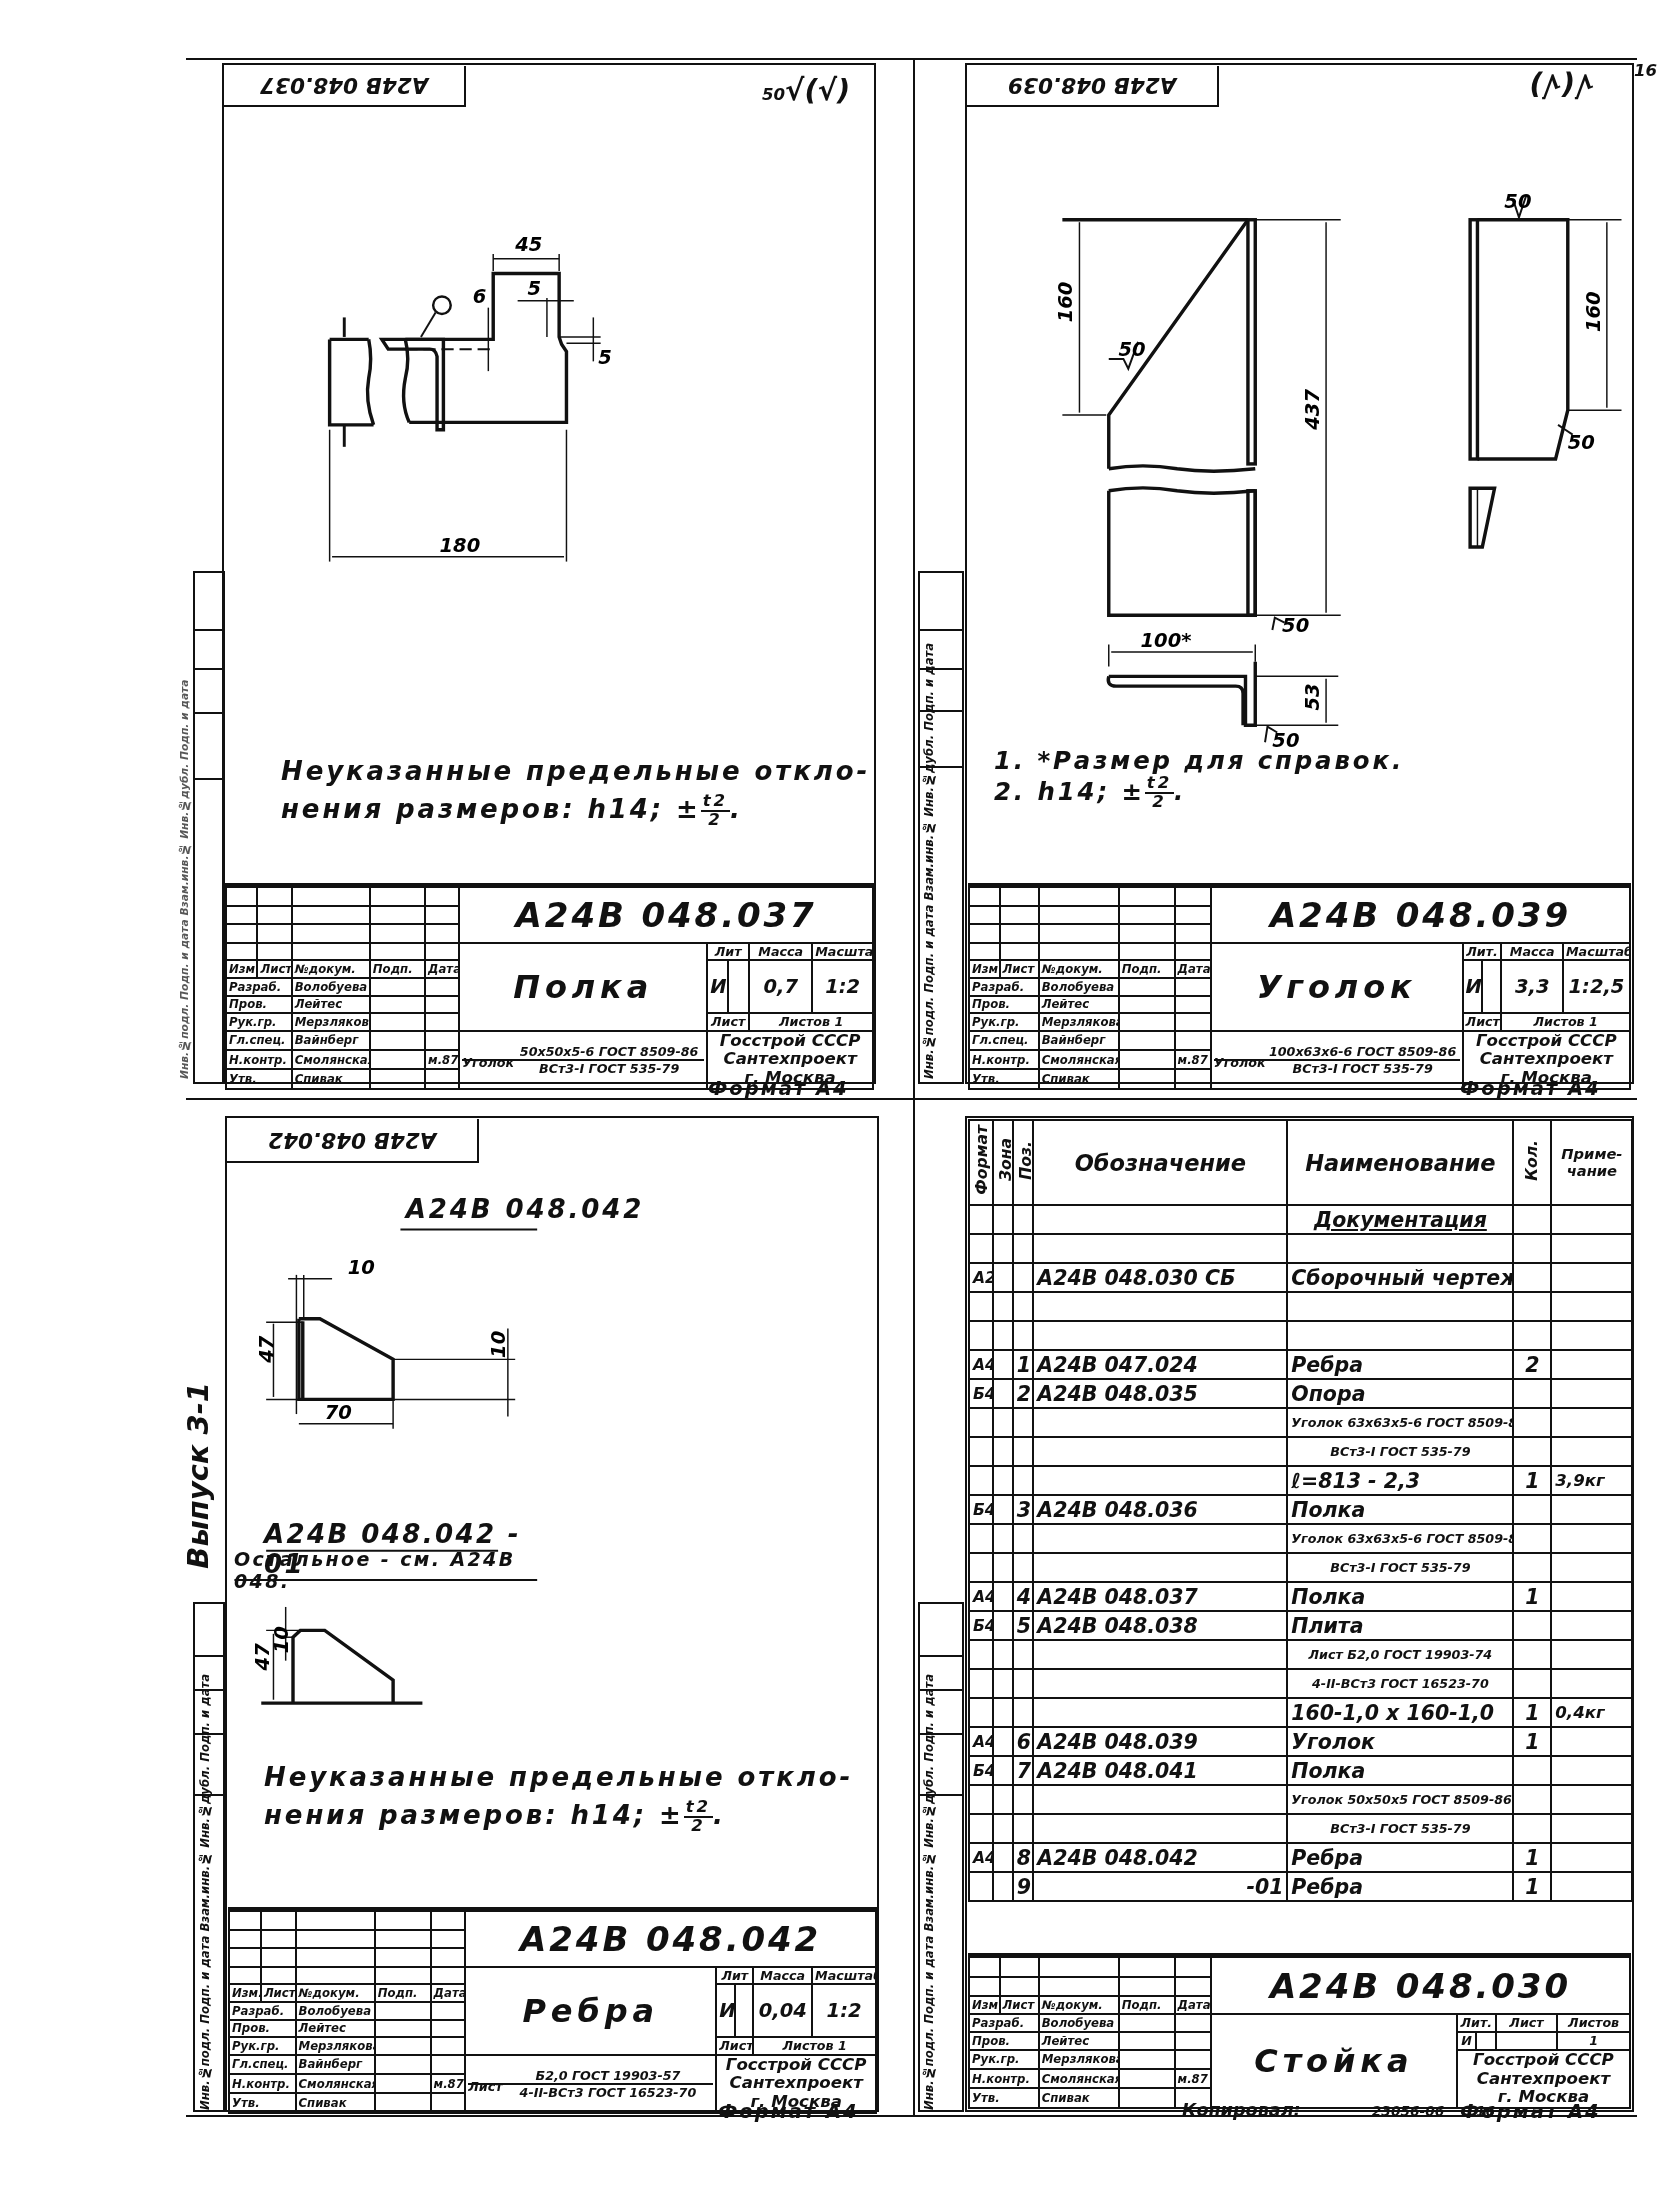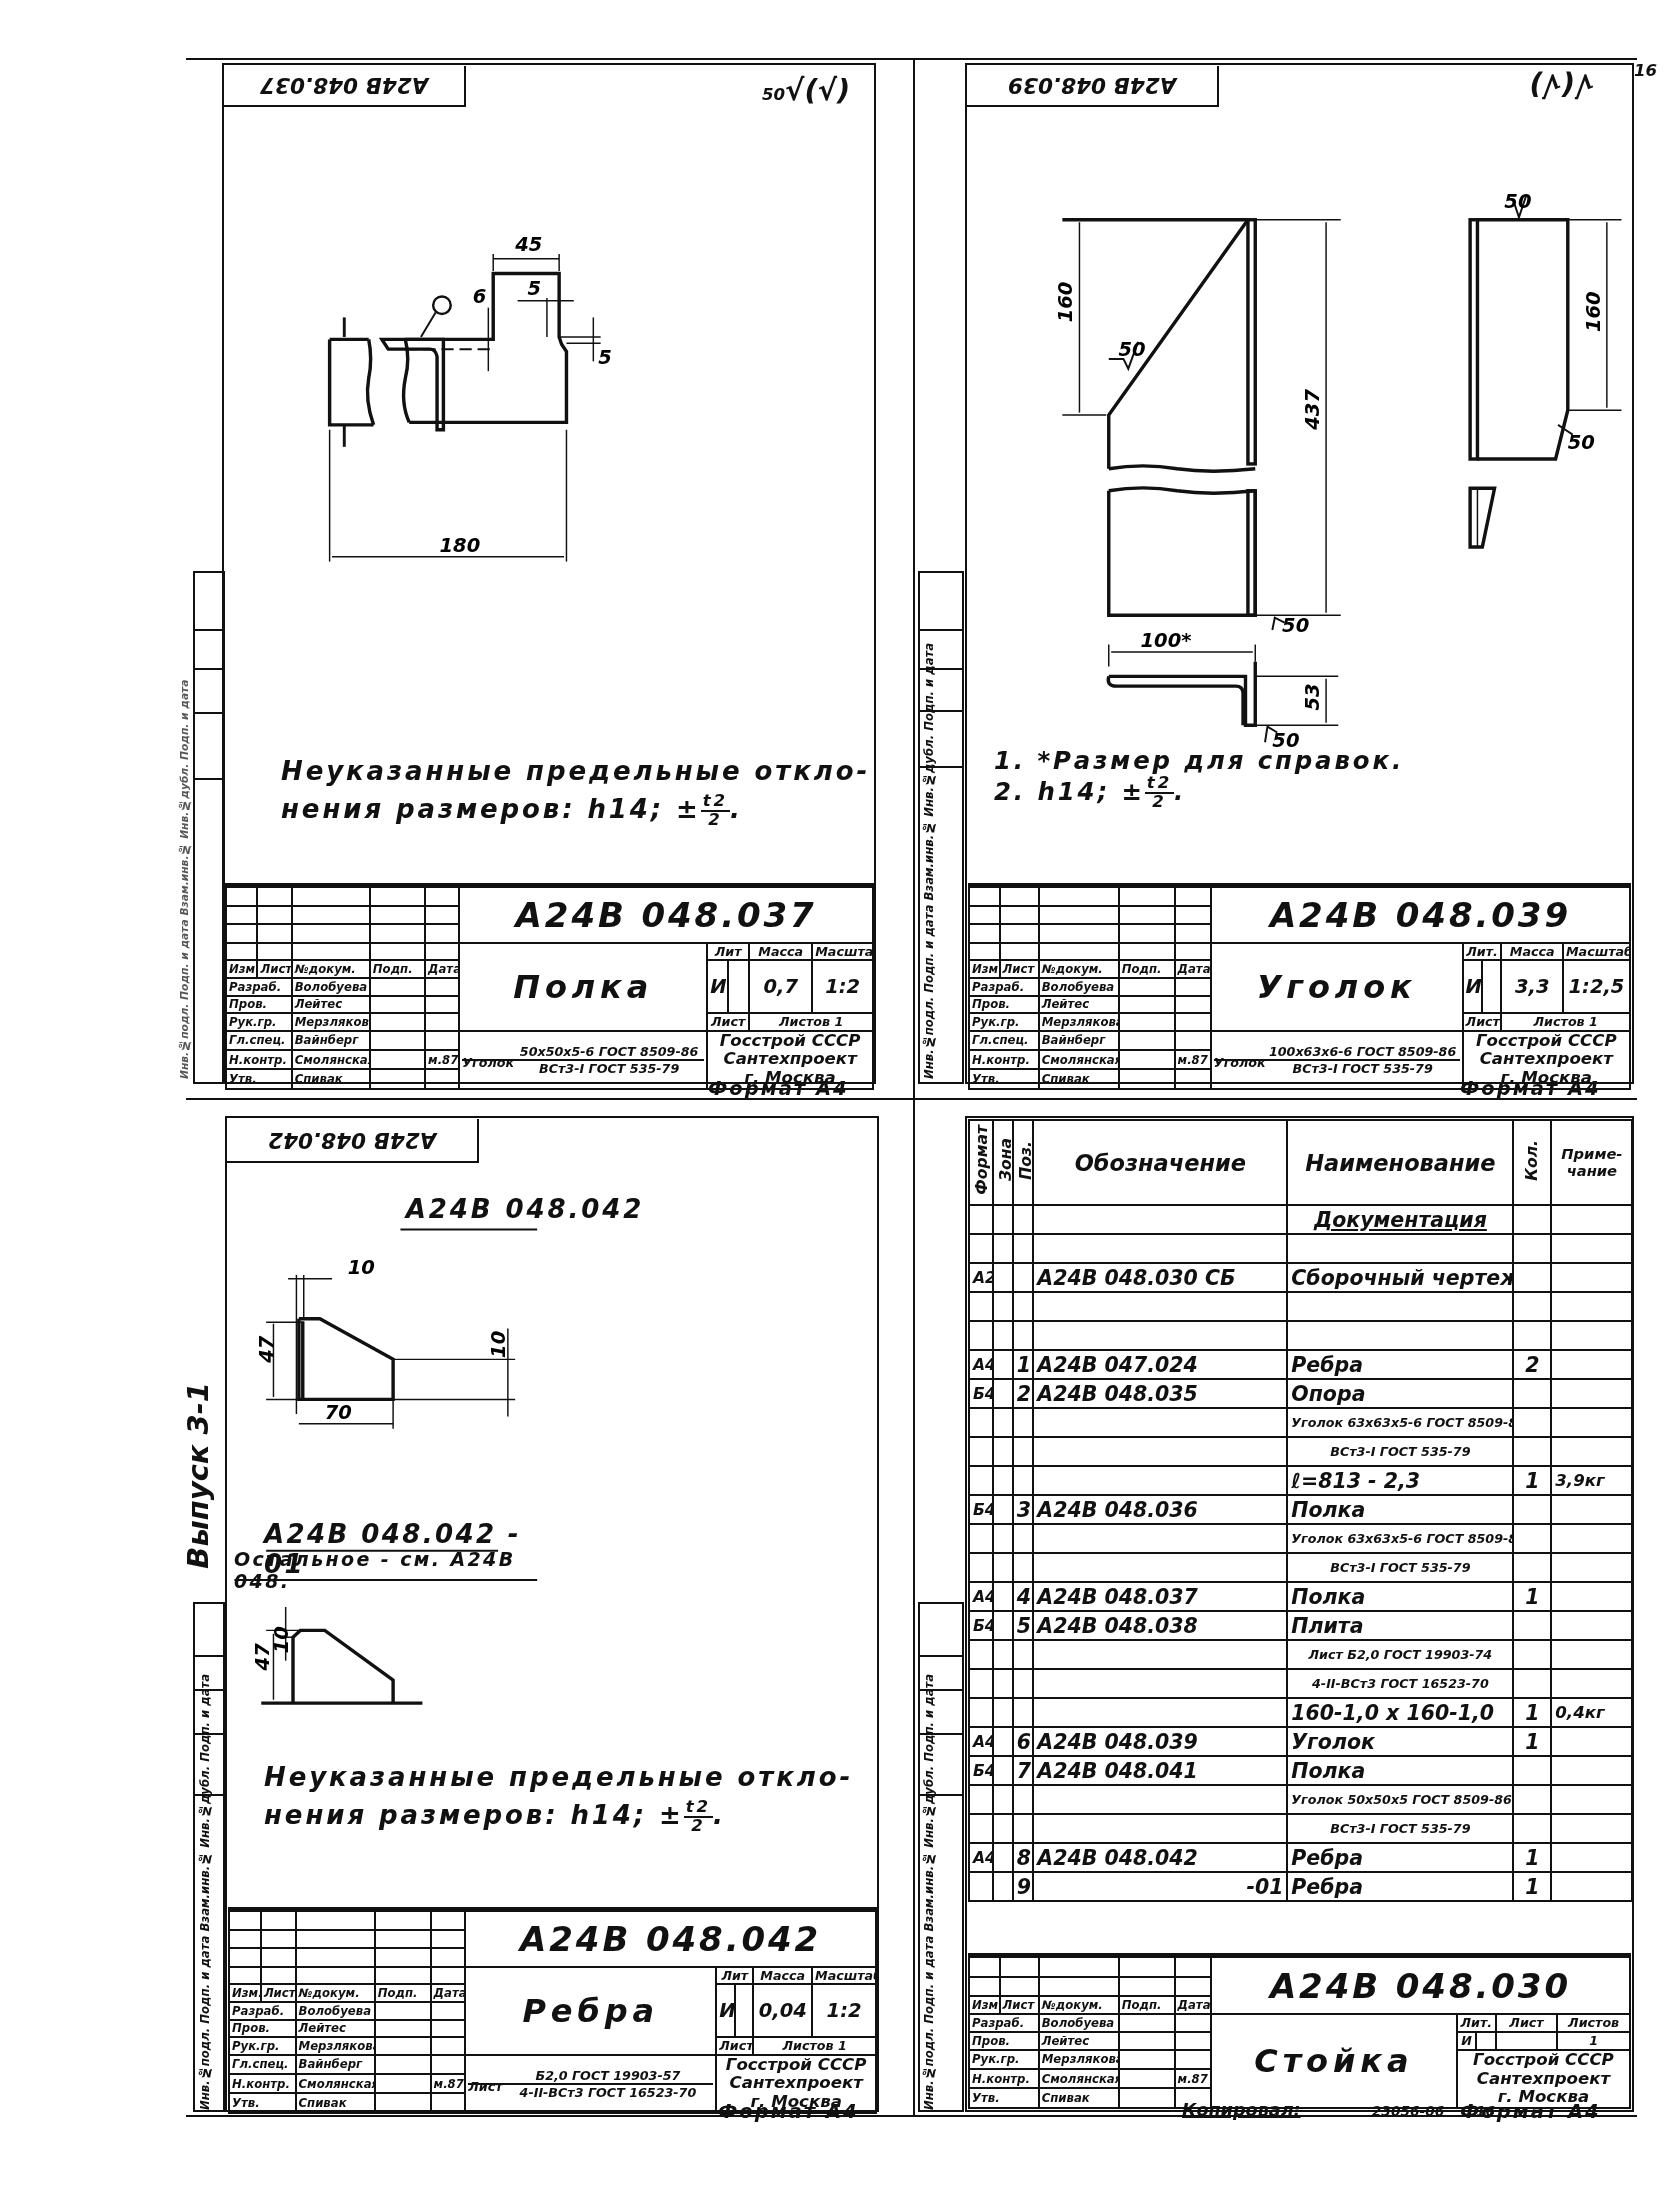--- a/index.html
+++ b/index.html
@@ -934,21 +934,21 @@
       <tr style="height:17.6px">
             <td colspan="2">Утв.</td>
             <td>Спивак</td>
             <td></td>
             <td></td>
           </tr>
     </tbody>
       </table>
   </div>
   <div class="abs it" style="left:1182px;top:2100px;font-size:17.6px;">
-    <span style="text-decoration:underline;">Копировал:</span>
+    <span style="">Копировал:</span>
     <span style="display:inline-block;width:59px;"></span>
     <span style="font-size:13.7px;">23056-06</span>
     <span style="display:inline-block;width:19.5px;"></span>
     <span style="font-size:13.7px;">16</span>
   </div>
   <div class="fmt" style="left:1460px;top:2100px;">Формат А4</div>
 </section>
 
 
 </body></html>

